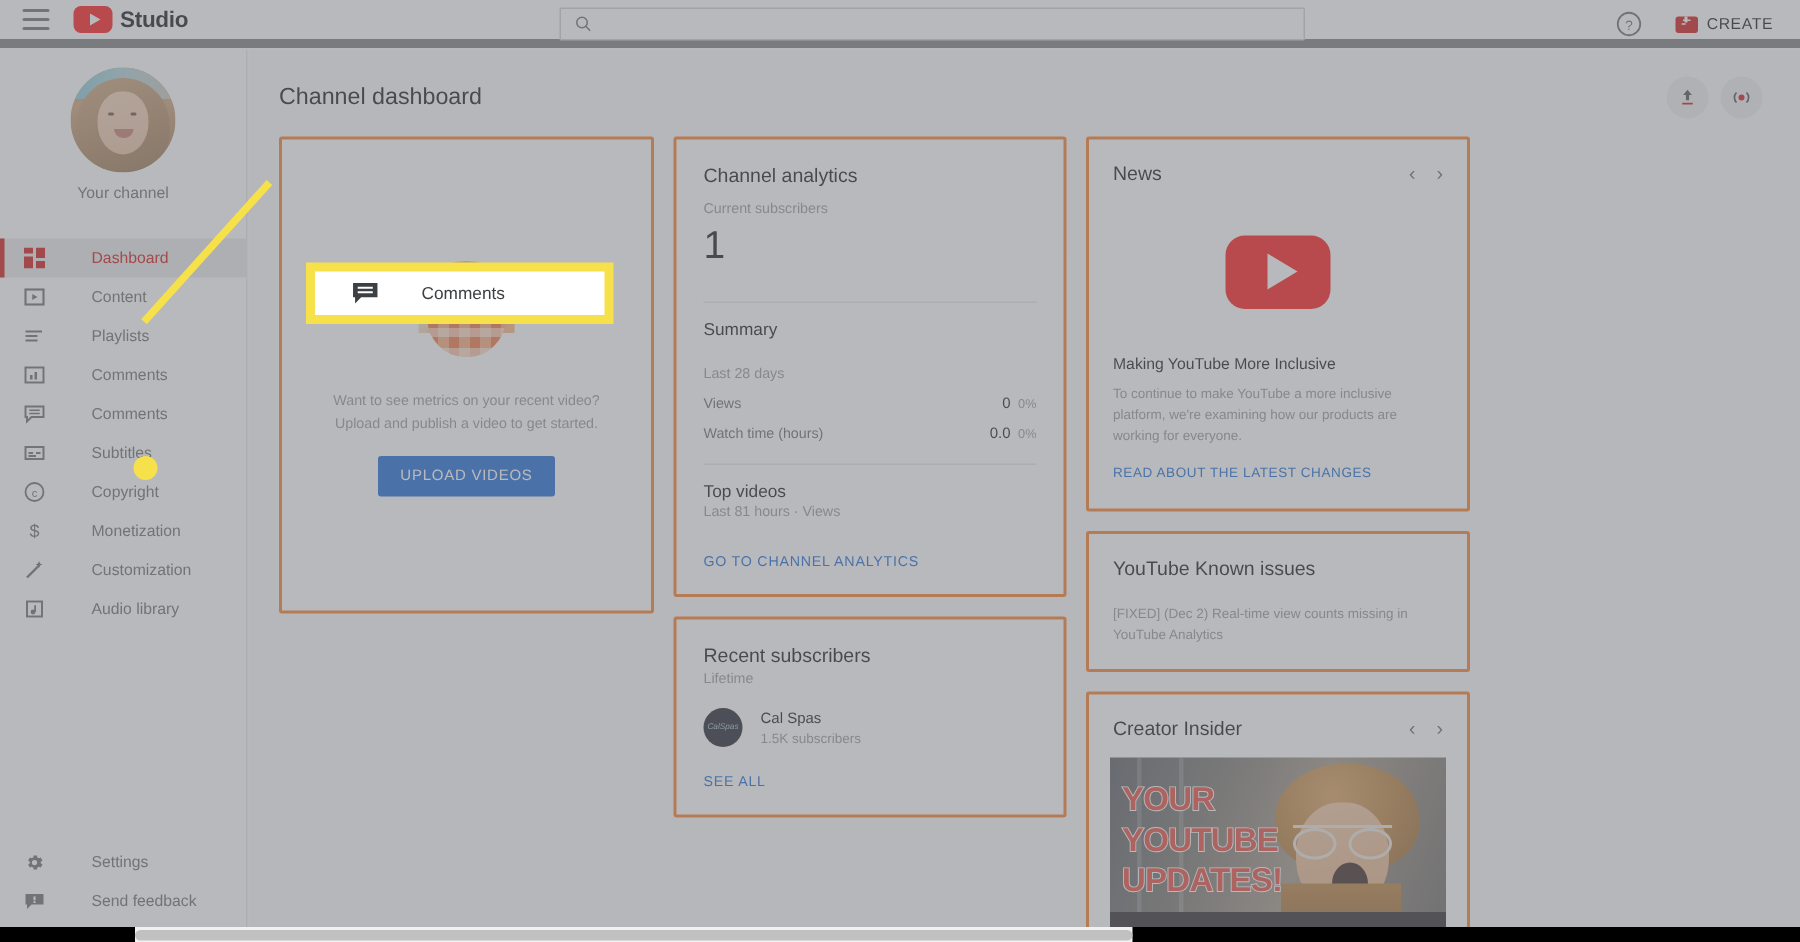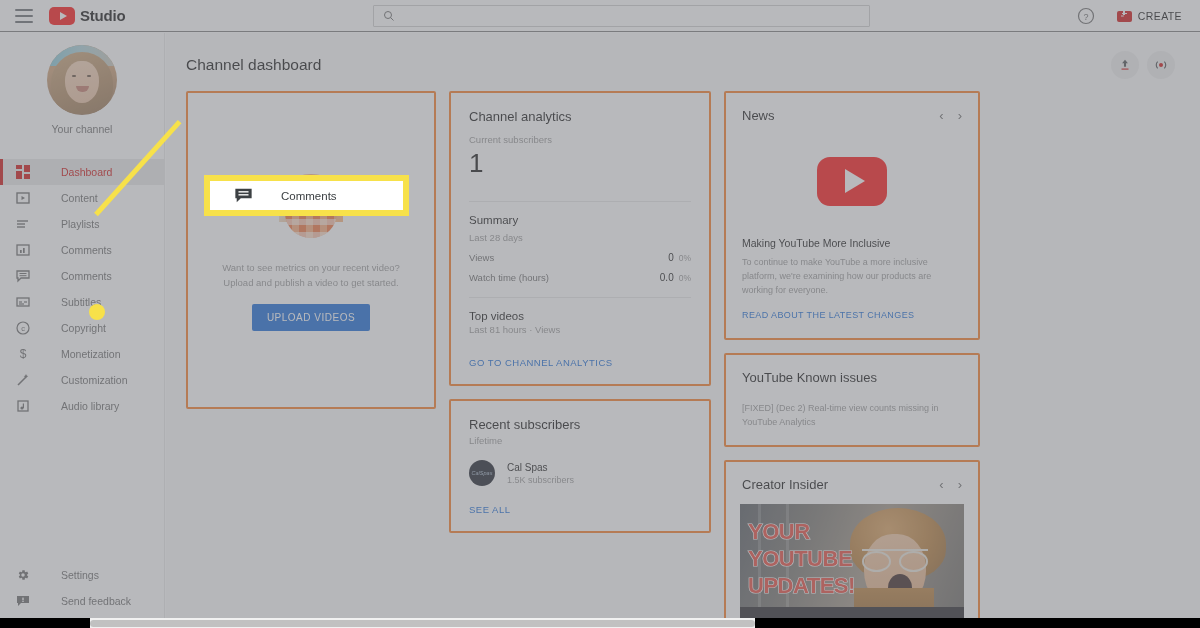--- a/index.html
+++ b/index.html
@@ -21,21 +21,21 @@
     background: rgba(128,131,136,0.56);
     z-index: 50;
     pointer-events: none;
   }
 
   
   .topbar {
     position: absolute; top: 0; left: 0;
     width: 1200px; height: 32px;
     background: #ffffff;
-    border-bottom: 1px solid #737373;
+    border-bottom: 6px solid #737373;
     display: flex; align-items: center;
   }
   .hamburger {
     width: 18px; height: 14px;
     margin-left: 15px; margin-right: 16px;
     display: flex; flex-direction: column; justify-content: space-between;
     cursor: pointer;
   }
   .hamburger i { display: block; height: 2px; background: #5f6368; border-radius: 1px; }
   .brand { display: flex; align-items: center; gap: 5px; }
@@ -605,21 +605,21 @@
       <div class="midcol">
 
         <div class="card analyticscard">
           <div class="cardtitle">Channel analytics</div>
           <div class="sublabel">Current subscribers</div>
           <div class="bignum">1</div>
 
           <div class="hr"></div>
 
           <div class="secttitle">Summary</div>
-          <div class="sublabel" style="margin-top:6px">Last 28 days</div>
+          <div class="sublabel" style="margin-top:18px">Last 28 days</div>
 
           <div class="statrow">
             <span>Views</span>
             <span class="statvals">
               <span class="statval">0</span>
               <span class="statdelta">0%</span>
             </span>
           </div>
           <div class="statrow">
             <span>Watch time (hours)</span>

